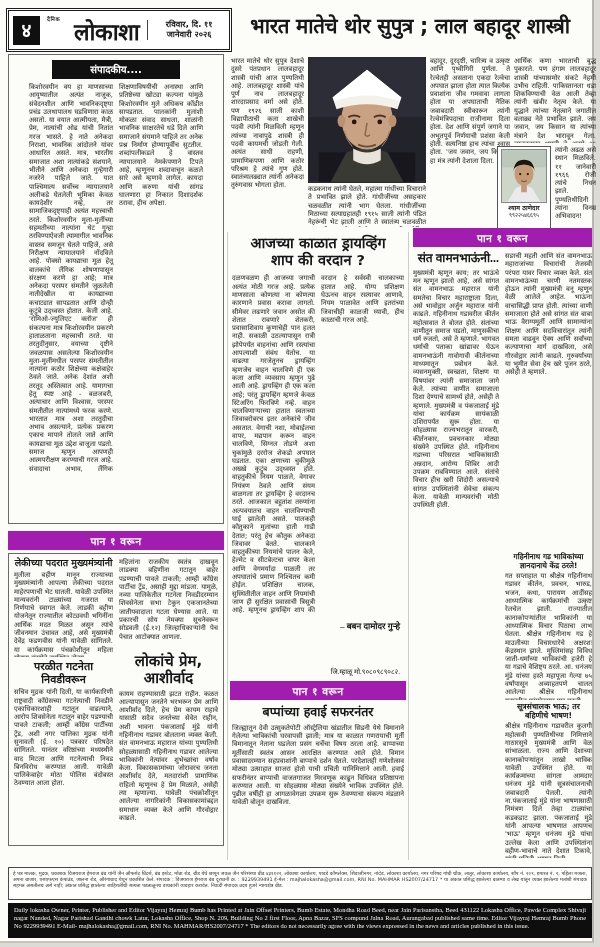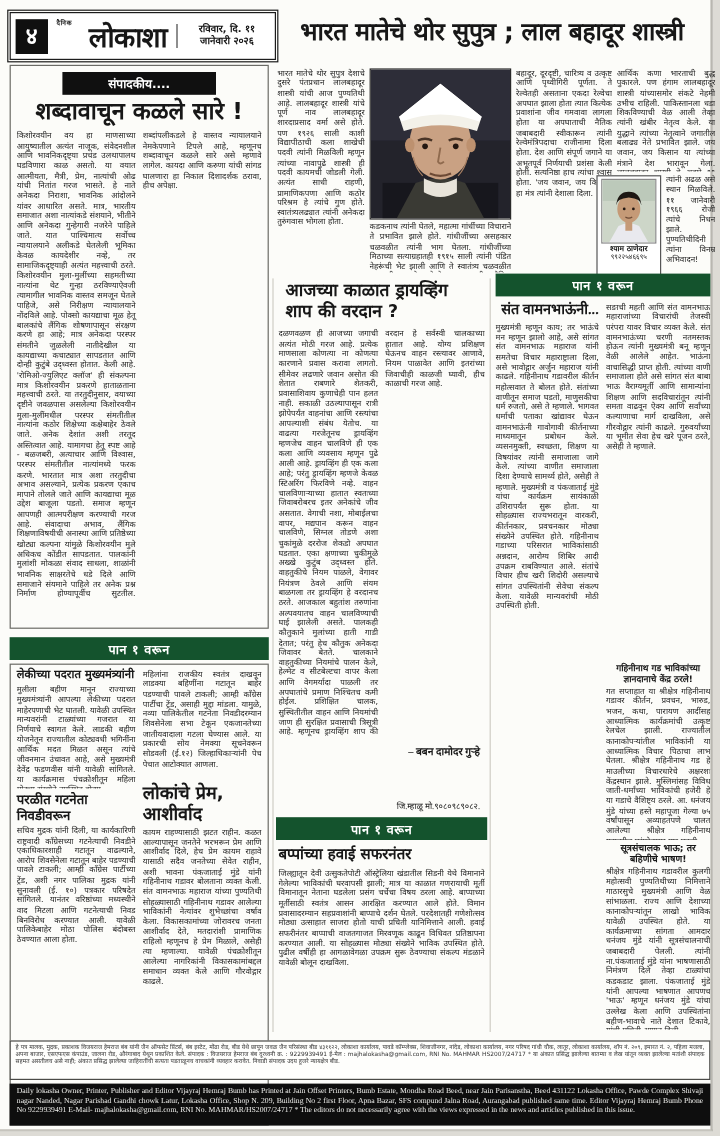--- a/index.html
+++ b/index.html
@@ -13,27 +13,27 @@
   .pgnum { width:27px; height:29px; background:#101010; color:#fff; font-weight:bold; font-size:19px; display:flex; align-items:center; justify-content:center; flex:0 0 auto; }
   .logoWrap { position:relative; padding-top:5px; flex:0 0 auto; }
   .logoPre { position:absolute; top:-1px; left:2px; font-size:5.5px; font-weight:bold; letter-spacing:.5px; }
   .logoTxt { font-size:23px; font-weight:800; letter-spacing:-.5px; line-height:1;margin-left:29px; }
   .dateBox { flex:1; border-left:1px solid #444; margin-left:3px; padding-left:5px; font-size:8.2px; font-weight:bold; text-align:center; line-height:1.2; }
 
   .leadHead { font-size:20.5px; font-weight:800; text-align:center; line-height:1.05; letter-spacing:-.3px; }
 
   .bt { font-size:6.7px; line-height:8.3px; text-align:justify; overflow:hidden; color:#242424; }
   .bt2c { column-count:2; column-gap:6px; column-fill:auto; }
-  .bar { background:#14532d; color:#fff; font-weight:bold; font-size:10.5px; display:flex; align-items:center; justify-content:center; letter-spacing:.5px; }
+  .bar { background:#a21caf; color:#fff; font-weight:bold; font-size:10.5px; display:flex; align-items:center; justify-content:center; letter-spacing:.5px; }
   .boxed { border:1px solid #6b6b66; }
 
   .edKicker { background:#101010; color:#fff; font-size:10px; font-weight:bold; text-align:center; padding:2px 0 3px; width:128px; margin:5px auto 4px; }
   .edHead { font-size:19.5px; font-weight:800; text-align:center; line-height:1.05; margin:3px 0 6px; }
 
-  .hM { font-weight:800; text-align:left; line-height:1.15; }
+  .hM { font-weight:800; text-align:center; line-height:1.15; }
   .subHead { font-weight:bold; text-align:center; font-size:7.4px; line-height:8.6px; margin:3px 0 2px; }
 
   .authorBox { border:1px solid #555; background:#fff; padding:2px; display:flex; flex-direction:column; align-items:center; gap:1px; }
   .authorName { font-size:6.3px; font-weight:bold; line-height:7px; text-align:center; }
   .authorPh { font-size:5.8px; line-height:6.5px; text-align:center; }
 
   .byline1 { font-size:8.6px; font-weight:bold; text-align:right; line-height:10px; }
   .byline2 { font-size:7px; text-align:right; line-height:8px;margin-top:37px; }
 
   .imprintMr { border:1px solid #4a4a46; padding:2px 4px; font-size:4.9px; line-height:6.1px; text-align:justify; color:#333; overflow:hidden; background:#fefefc; }
@@ -96,29 +96,28 @@
       <circle cx="19" cy="25" r="1.2" fill="#241812"></circle>
       <circle cx="27" cy="25" r="1.2" fill="#241812"></circle>
       <path d="M20 32 Q23 34 26 32" stroke="#6d4a35" stroke-width="1" fill="none"></path>
     </svg>
     <div class="authorName">श्याम ठाणेदार</div>
     <div class="authorPh">९९२२५४६६९५</div>
   </div>
 
   <div class="abs bt" style="left:555px; top:146px; width:41px; height:84px;">त्यांनी अढळ असे स्थान मिळविले. ११ जानेवारी १९६६ रोजी त्यांचे निधन झाले. पुण्यतिथीदिनी त्यांना विनम्र अभिवादन!</div>
 
-  <div class="abs boxed" style="left:8px; top:54px; width:216px; height:470px; padding:0 5px;">
+  <div class="abs boxed" style="left:8px; top:54px; width:216px; height:470px; padding:0 20px;">
     <div class="edKicker">संपादकीय....</div>
-    <div class="edHead">शब्दावाचून कळले सारे !</div>
     <div class="bt bt2c" style="height:398px;">किशोरवयीन वय हा माणसाच्या आयुष्यातील अत्यंत नाजूक, संवेदनशील आणि भावनिकदृष्ट्या प्रचंड उलथापालथ घडविणारा काळ असतो. या वयात आत्मीयता, मैत्री, प्रेम, नात्यांची ओढ यांची नितांत गरज भासते. हे नाते अनेकदा निराशा, भावनिक आंदोलने यांवर आधारित असते. मात्र, भारतीय समाजात अशा नात्यांकडे संशयाने, भीतीने आणि अनेकदा गुन्हेगारी नजरेने पाहिले जाते. यात पाश्चिमात्य सर्वोच्च न्यायालयाने अलीकडे घेतलेली भूमिका केवळ कायदेशीर नव्हे, तर सामाजिकदृष्ट्याही अत्यंत महत्त्वाची ठरते. किशोरवयीन मुला-मुलींच्या सहमतीच्या नात्यांना थेट गुन्हा ठरविण्याऐवजी त्यामागील भावनिक वास्तव समजून घेतले पाहिजे, असे निरीक्षण न्यायालयाने नोंदविले आहे. पोक्सो कायद्याचा मूळ हेतू बालकांचे लैंगिक शोषणापासून संरक्षण करणे हा आहे; मात्र अनेकदा परस्पर संमतीने जुळलेली नातीदेखील या कायद्याच्या कचाट्यात सापडतात आणि दोन्ही कुटुंबे उद्ध्वस्त होतात. केली आहे. 'रोमिओ-ज्युलिएट क्लॉज' ही संकल्पना मात्र किशोरवयीन प्रकरणे हाताळताना महत्त्वाची ठरते. या तरतुदीनुसार, वयाच्या दृष्टीने जवळपास असलेल्या किशोरवयीन मुला-मुलींमधील परस्पर संमतीतील नात्यांना कठोर शिक्षेच्या कक्षेबाहेर ठेवले जाते. अनेक देशांत अशी तरतूद अस्तित्वात आहे. यामागचा हेतू स्पष्ट आहे - बळजबरी, अत्याचार आणि विश्वास, परस्पर संमतीतील नात्यांमध्ये फरक करणे. भारतात मात्र अशा तरतुदीचा अभाव असल्याने, प्रत्येक प्रकरण एकाच मापाने तोलले जाते आणि कायद्याचा मूळ उद्देश बाजूला पडतो. समाज म्हणून आपणही आत्मपरीक्षण करण्याची गरज आहे. संवादाचा अभाव, लैंगिक शिक्षणाविषयीची अनास्था आणि प्रतिष्ठेच्या खोट्या कल्पना यांमुळे किशोरवयीन मुले अधिकच कोंडीत सापडतात. पालकांनी मुलांशी मोकळा संवाद साधला, शाळांनी भावनिक साक्षरतेचे धडे दिले आणि समाजाने संयमाने पाहिले तर अनेक प्रश्न निर्माण होण्यापूर्वीच सुटतील. शब्दांपलीकडले हे वास्तव न्यायालयाने नेमकेपणाने टिपले आहे, म्हणूनच शब्दावाचून कळले सारे असे म्हणावे लागेल. कायदा आणि करुणा यांची सांगड घालणारा हा निकाल दिशादर्शक ठरावा, हीच अपेक्षा.</div>
   </div>
 
   <div class="abs bar" style="left:8px; top:531px; width:216px; height:19px;">पान १ वरून</div>
 
-  <div class="abs boxed" style="left:8px; top:553px; width:216px; height:385px; padding:4px 5px; display:flex; gap:6px;">
+  <div class="abs boxed" style="left:8px; top:553px; width:216px; height:293px; padding:4px 5px; display:flex; gap:6px;">
     <div style="width:100px;">
       <div class="hM" style="font-size:9.5px;">लेकीच्या पदरात मुख्यमंत्र्यांनी</div>
       <div class="bt" style="height:86px; margin-top:2px;">मुलीला बहीण मानून राज्याच्या मुख्यमंत्र्यांनी आपल्या लेकीच्या पदरात माहेरपणाची भेट घातली. यावेळी उपस्थित मान्यवरांनी टाळ्यांच्या गजरात या निर्णयाचे स्वागत केले. लाडकी बहीण योजनेतून राज्यातील कोट्यवधी भगिनींना आर्थिक मदत मिळत असून त्यांचे जीवनमान उंचावत आहे, असे मुख्यमंत्री देवेंद्र फडणवीस यांनी यावेळी सांगितले. या कार्यक्रमास पंचक्रोशीतून महिला मोठ्या संख्येने उपस्थित होत्या.</div>
       <div class="hM" style="font-size:11px; margin:4px 0 2px;">परळीत गटनेता निवडीवरून</div>
       <div class="bt" style="height:166px;">सचिव मुद्रक यांनी दिली, या कार्यकारिणी राष्ट्रवादी काँग्रेसच्या गटनेत्याची निवडीने एकाधिकारशाही गटातून वाढल्याने, आरोप शिवसेनेला गटातून बाहेर पडण्याची पावले टाकली; आम्ही काँग्रेस पार्टीच्या ट्रेंड, अशी नगर पालिका मुद्रक यांनी सुनावली (ई. १०) पत्रकार परिषदेत सांगितले. यानंतर वरिष्ठांच्या मध्यस्थीने वाद मिटला आणि गटनेत्याची निवड बिनविरोध करण्यात आली. यावेळी पालिकेबाहेर मोठा पोलिस बंदोबस्त ठेवण्यात आला होता.</div>
     </div>
     <div style="width:100px;">
       <div class="bt" style="height:92px;">महिलांना राजकीय स्वतंत्र दाखवून लाडक्या बहिणींना गटातून बाहेर पडण्याची पावले टाकली; आम्ही काँग्रेस पार्टीचा ट्रेंड, असाही मुद्दा मांडला. यामुळे, नव्या पालिकेतील गटनेता निवडीदरम्यान शिवसेनेला सभा टेकून एकजानतेच्या जातीयवादाला गटला घेण्यास आले. या प्रकारची सोय नेमक्या सूचनेवरून सोडवली (ई.१२) जिल्हाधिकाऱ्यांनी पेच पेचात आटोक्यात आणला.</div>
       <div class="hM" style="font-size:15px; margin:3px 0 2px;">लोकांचे प्रेम, आशीर्वाद</div>
       <div class="bt" style="height:182px;">कायम राहण्यासाठी झटत राहीन. कळत आल्यापासून जनतेने भरभरून प्रेम आणि आशीर्वाद दिले, हेच प्रेम कायम राहावे यासाठी सदैव जनतेच्या सेवेत राहीन, अशी भावना पंकजाताई मुंडे यांनी गहिनीनाथ गडावर बोलताना व्यक्त केली. संत वामनभाऊ महाराज यांच्या पुण्यतिथी सोहळ्यासाठी गहिनीनाथ गडावर आलेल्या भाविकांनी नेत्यांवर शुभेच्छांचा वर्षाव केला. विकासकामांच्या जोरावरच जनता आशीर्वाद देते, मतदारांशी प्रामाणिक राहिलो म्हणूनच हे प्रेम मिळाले, असेही त्या म्हणाल्या. यावेळी पंचक्रोशीतून आलेल्या नागरिकांनी विकासकामांबद्दल समाधान व्यक्त केले आणि गौरवोद्गार काढले.</div>

